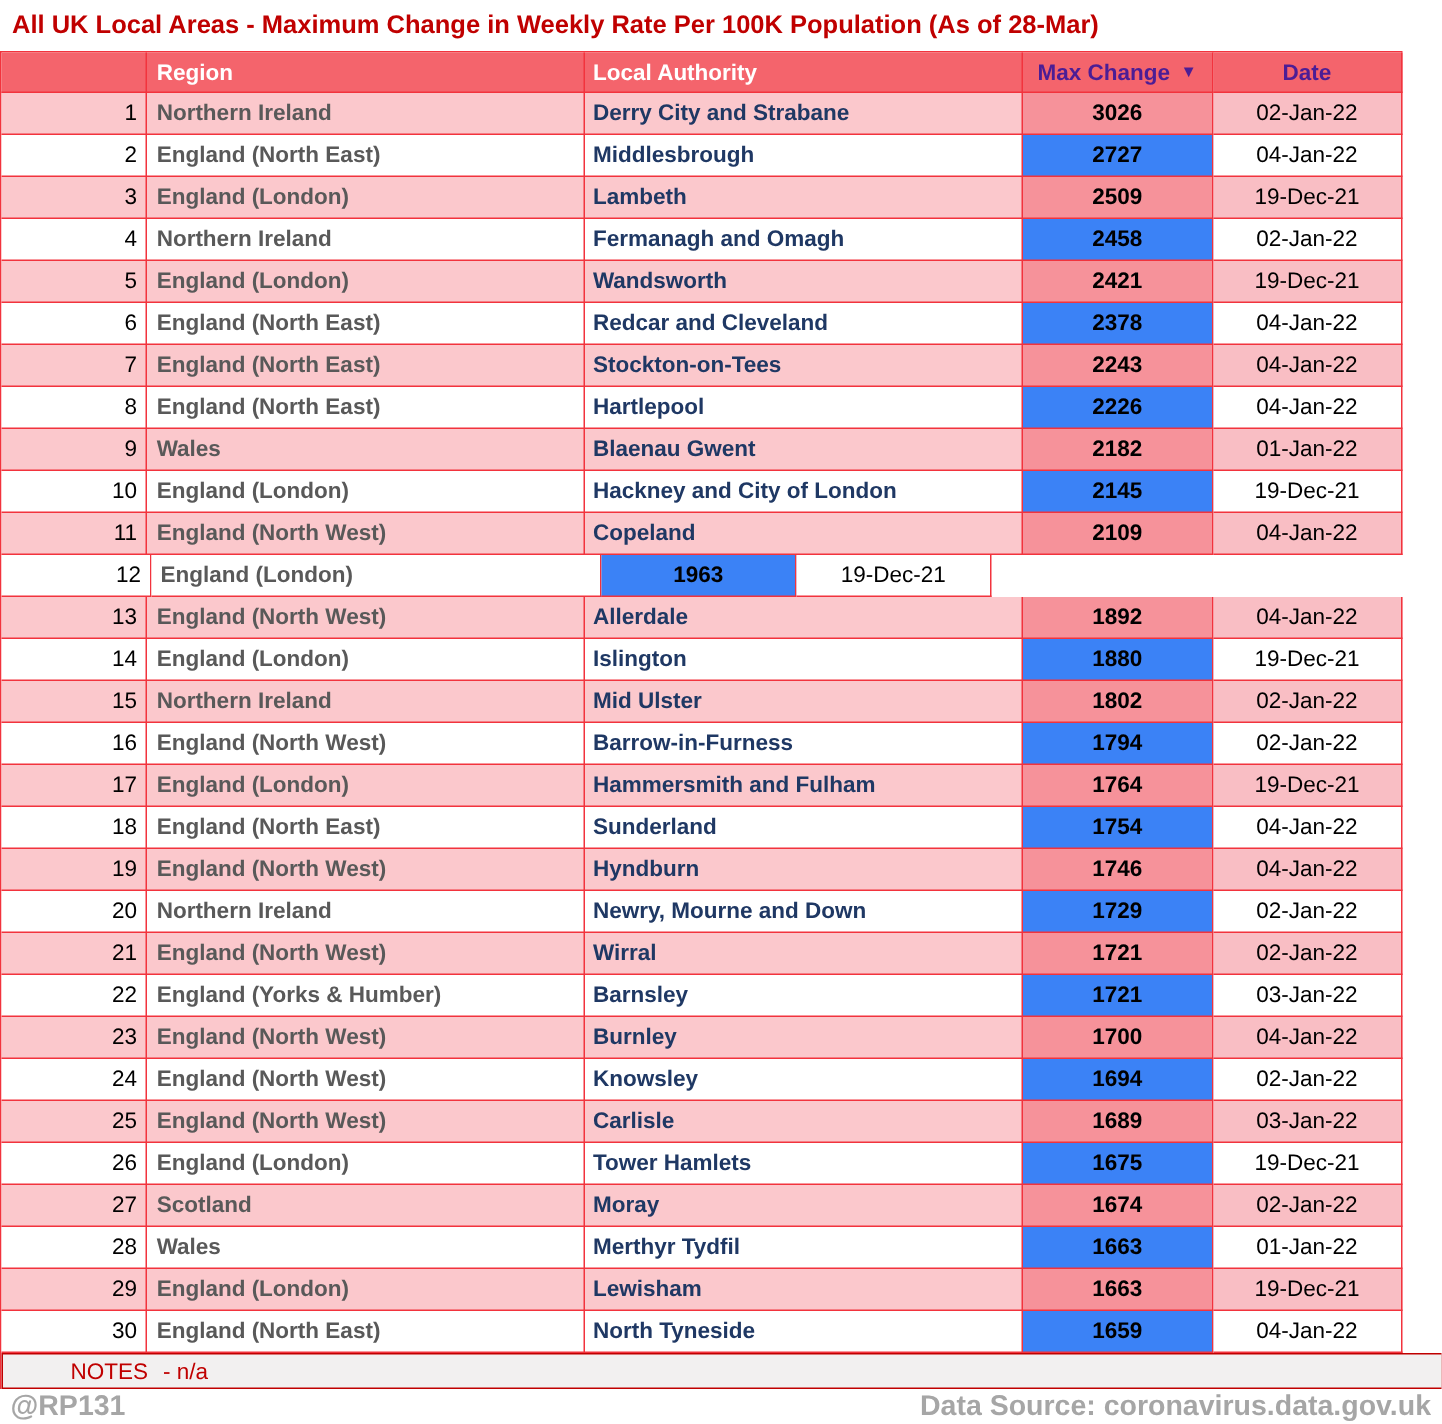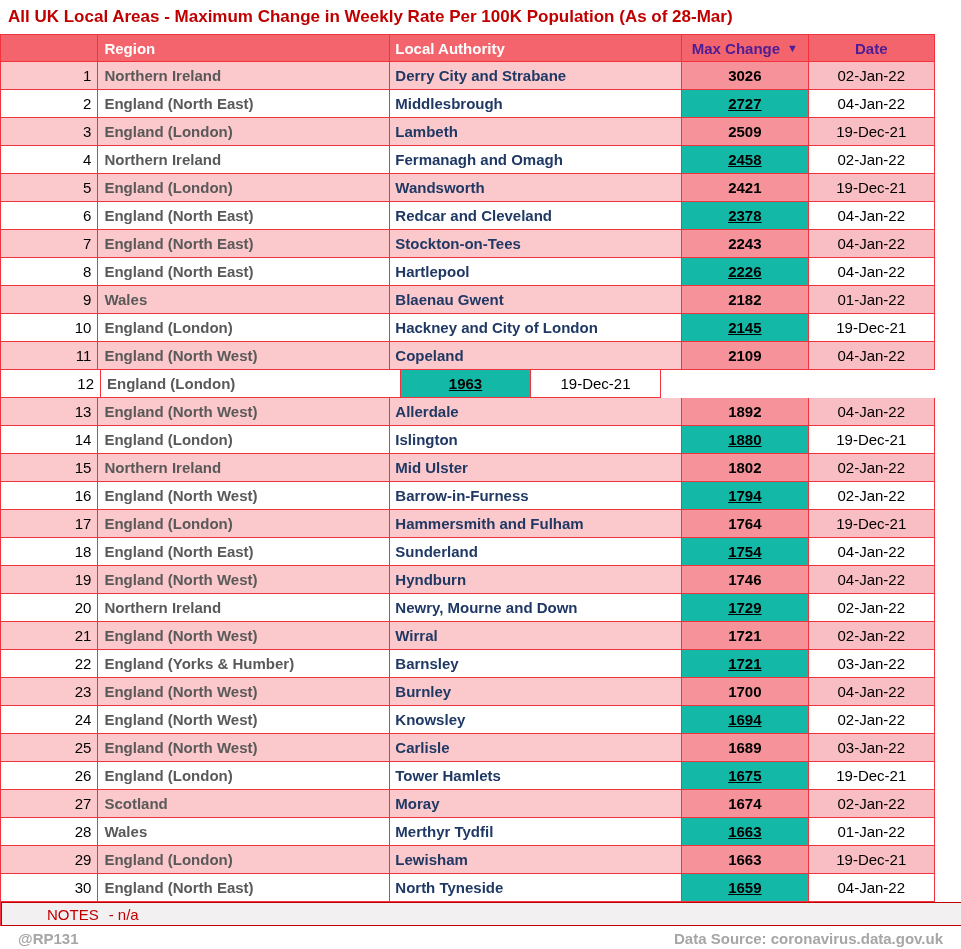--- a/index.html
+++ b/index.html
@@ -35,36 +35,36 @@
     height:27px; background:#F4646C; color:#4c1d95; font-weight:bold;
   }
   .head .c-region, .head .c-auth { color:#ffffff; }
   .head .c-max { gap:7px; }
   .sort-icon { font-size:11px; line-height:1; }
   .row .cell { height:28px; }
   .row.pink .cell { background:#FBC8CC; }
   .row.pink .c-max { background:#F6929A; }
   .row.pink .c-date { background:#F9BEC4; }
   .row.white .cell { background:#ffffff; }
-  .row.white .c-max { background:#14b8a6;text-decoration:underline; }
+  .row.white .c-max { background:#3b82f6; }
   .notes-row {
     width:961px; height:24px; box-sizing:border-box;
     background:#F2F0F0;
     border:1px solid #C00000;
     display:flex; align-items:center;
     font-size:15px;
   }
   .notes-label { font-weight:normal; color:#C00000; padding-left:45px; }
   .notes-text { color:#C00000; padding-left:10px; }
   .footer {
     width:961px; height:24px; box-sizing:border-box;
     background:#ffffff;
     display:flex; align-items:center; justify-content:space-between;
-    padding:0 18px;
-    color:#A6A6A6; font-weight:bold; font-size:15px;
+    padding:0 7px;
+    color:#A6A6A6; font-weight:bold; font-size:19px;
   }
 </style>
 </head>
 <body>
 
 <div class="title">All UK Local Areas - Maximum Change in Weekly Rate Per 100K Population (As of 28-Mar)</div>
 
 <div class="tbl">
   <div class="r head">
     <div class="cell c-rank"></div>

